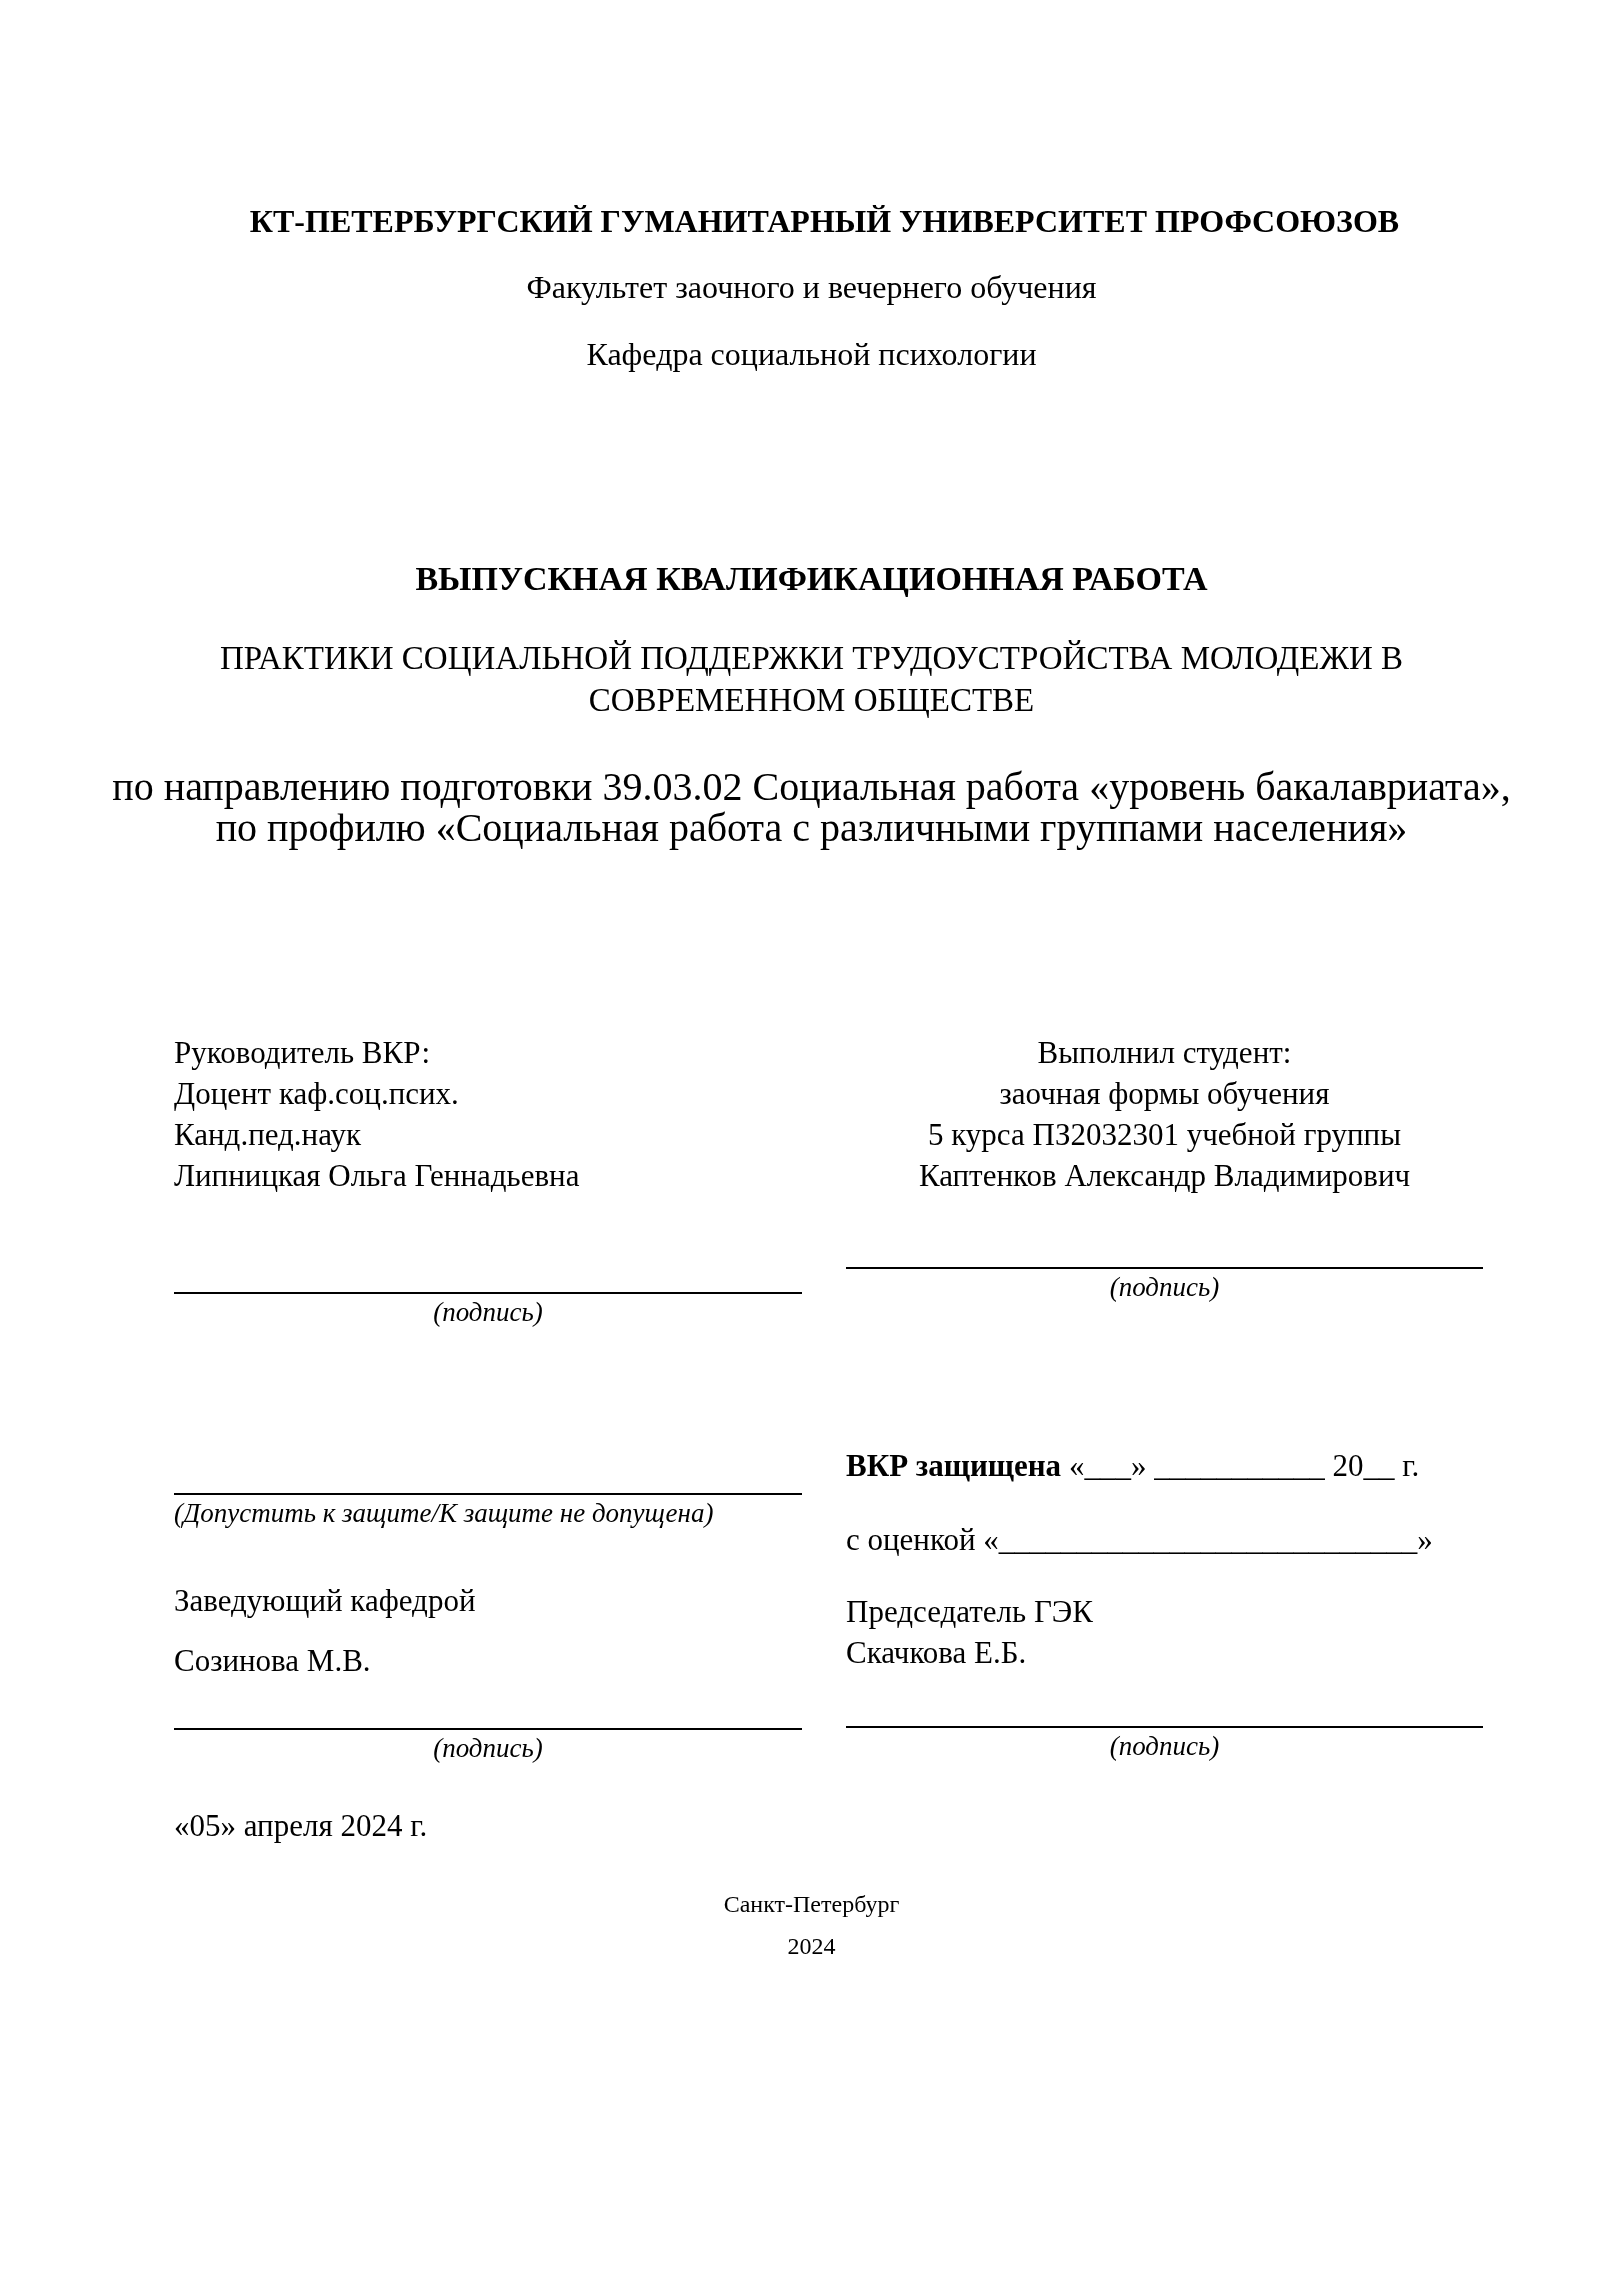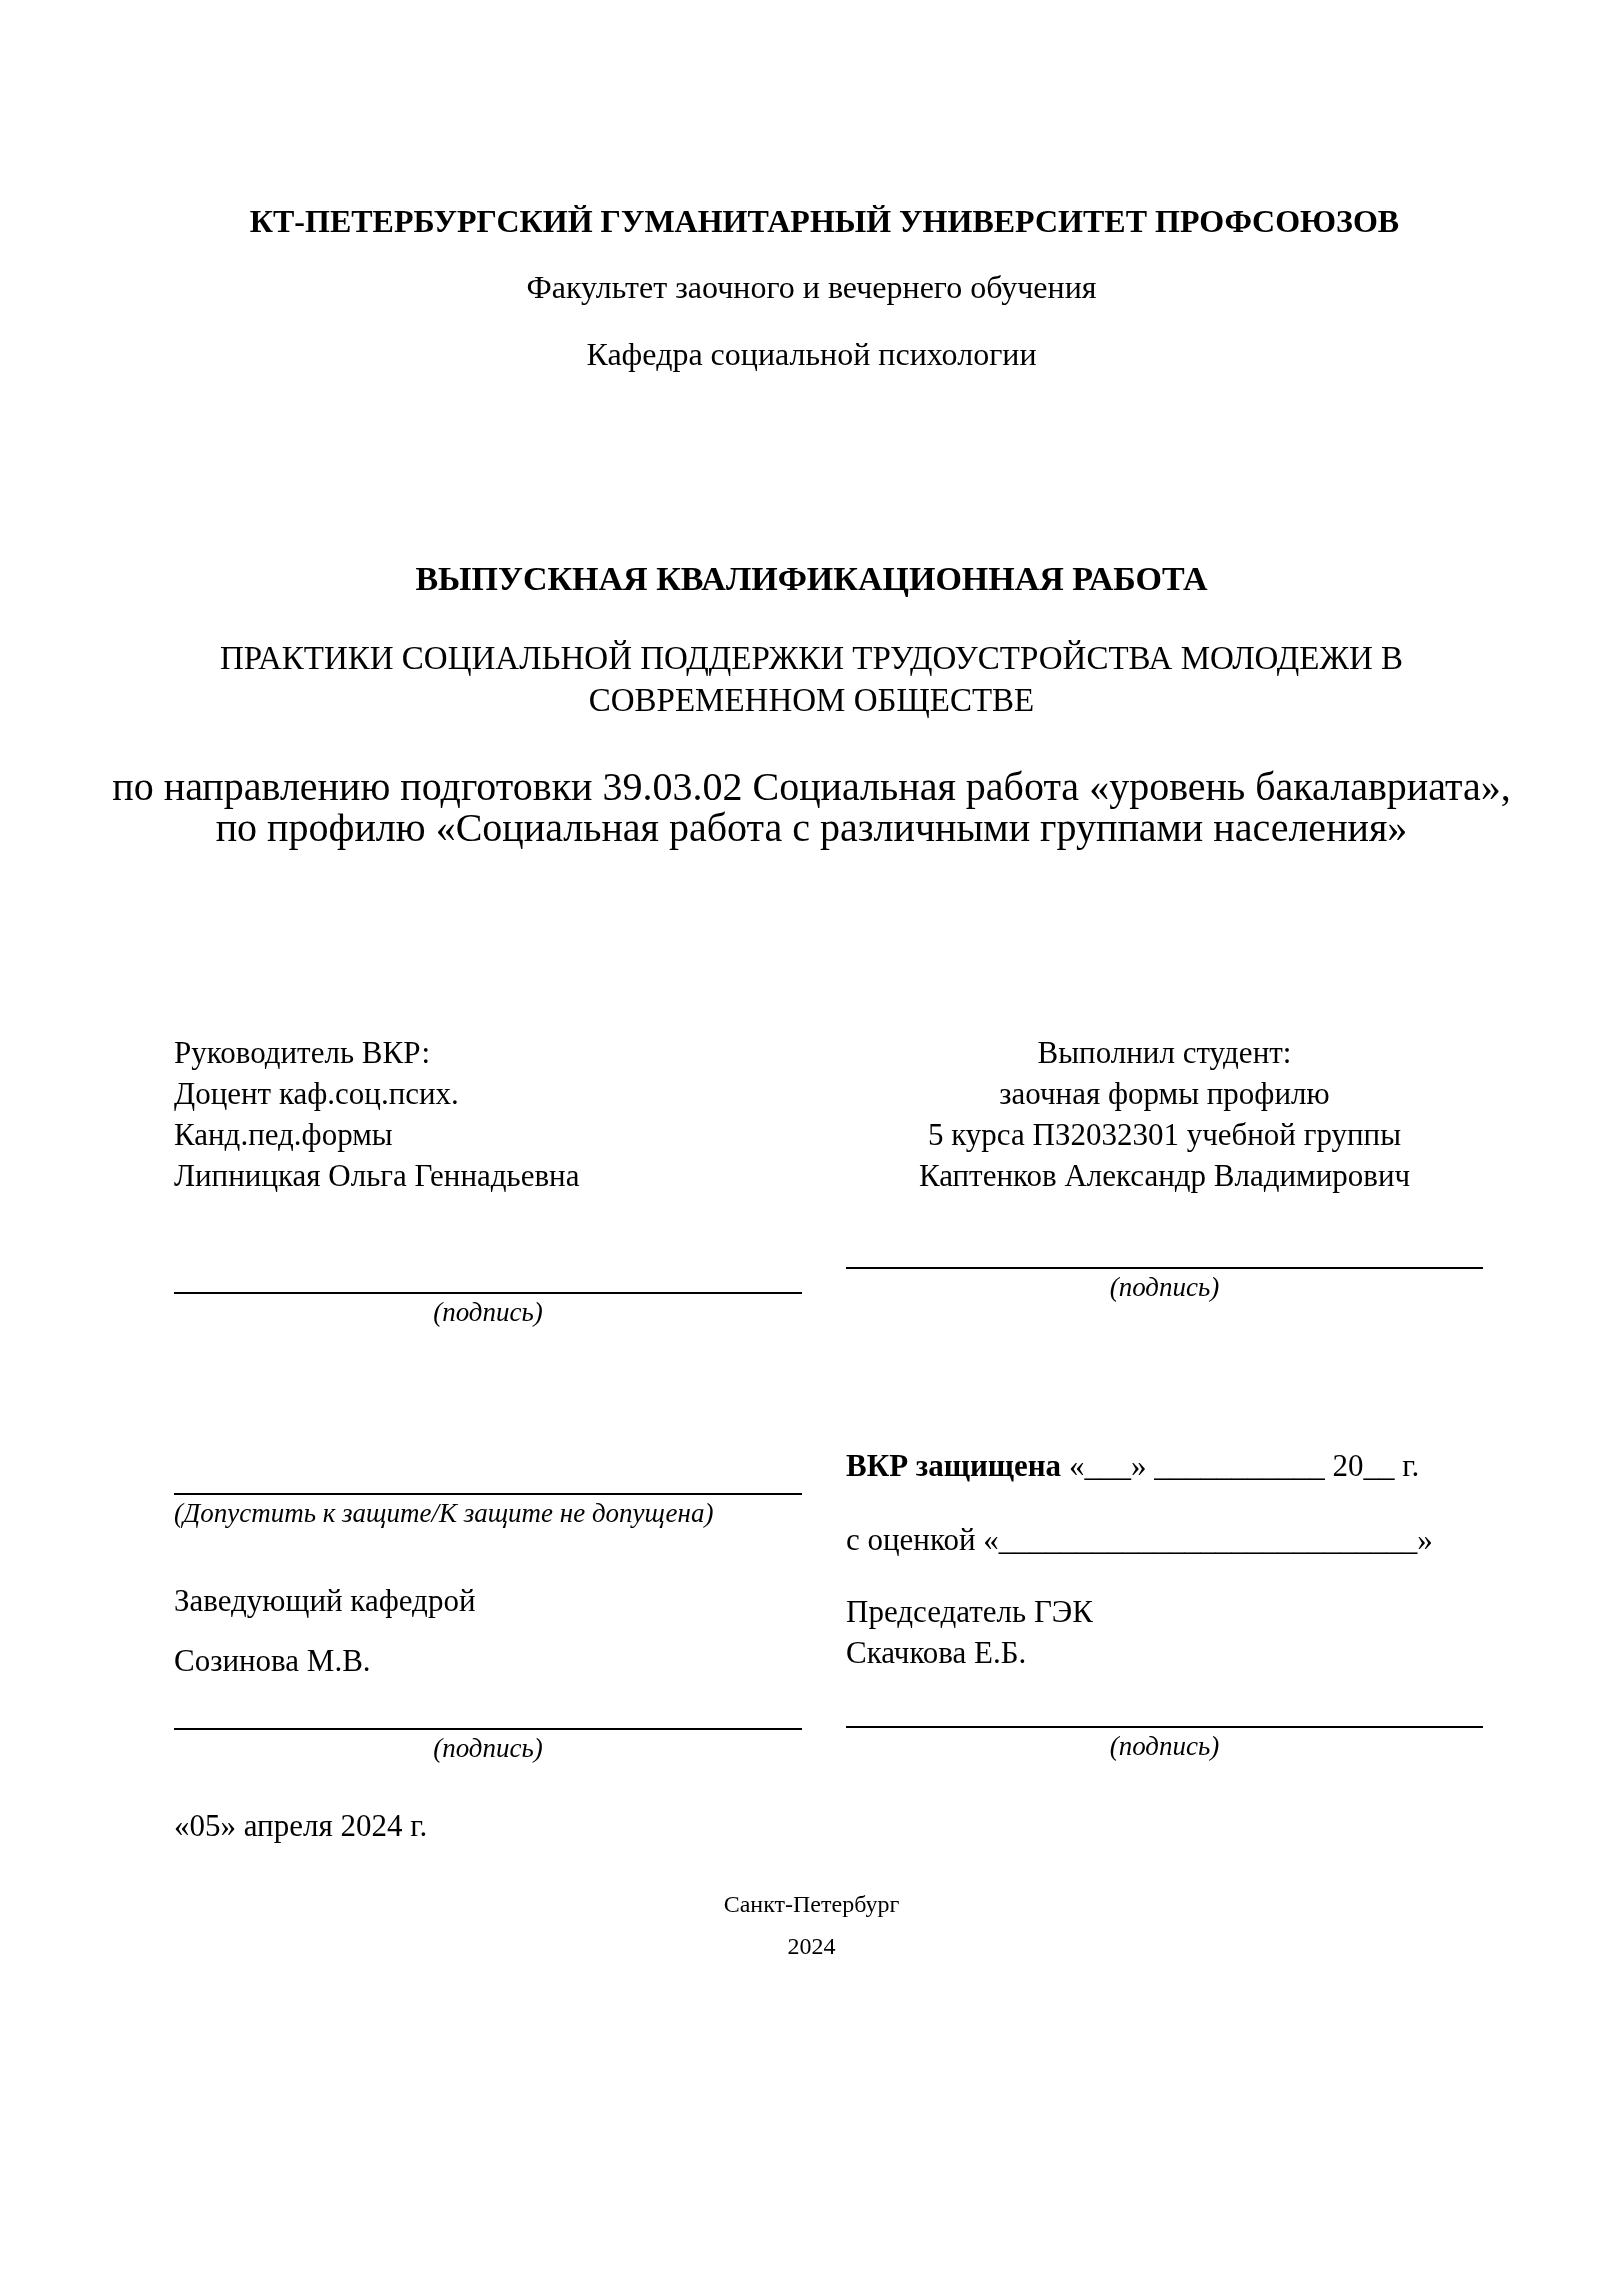--- a/index.html
+++ b/index.html
@@ -121,41 +121,41 @@
   </div>
 
   <div class="direction">
     <p style="margin:0">по направлению подготовки 39.03.02 Социальная работа «уровень бакалавриата»,</p>
     <p style="margin:0">по профилю «Социальная работа с различными группами населения»</p>
   </div>
 
   <div class="col col-left">
     <p>Руководитель ВКР:</p>
     <p>Доцент каф.соц.псих.</p>
-    <p>Канд.пед.формы</p>
+    <p>Канд.пед.наук</p>
     <p>Липницкая Ольга Геннадьевна</p>
 
     <div class="sig-line first"></div>
     <p class="sig-caption">(подпись)</p>
 
     <div class="sig-line second"></div>
     <p class="admit-caption">(Допустить к защите/К защите не допущена)</p>
 
     <p class="head-role">Заведующий кафедрой</p>
     <p class="head-name">Созинова М.В.</p>
 
     <div class="sig-line third"></div>
     <p class="sig-caption">(подпись)</p>
 
     <p class="admission-date">«05» апреля 2024 г.</p>
   </div>
 
   <div class="col col-right">
     <p class="centered">Выполнил студент:</p>
-    <p class="centered">заочная формы профилю</p>
+    <p class="centered">заочная формы обучения</p>
     <p class="centered">5 курса ПЗ2032301 учебной группы</p>
     <p class="centered">Каптенков Александр Владимирович</p>
 
     <div class="sig-line first"></div>
     <p class="sig-caption">(подпись)</p>
 
     <p class="defended-line">
       <span class="bold">ВКР защищена</span><span class="defended-rest">«___» ___________ 20__ г.</span>
     </p>
 

